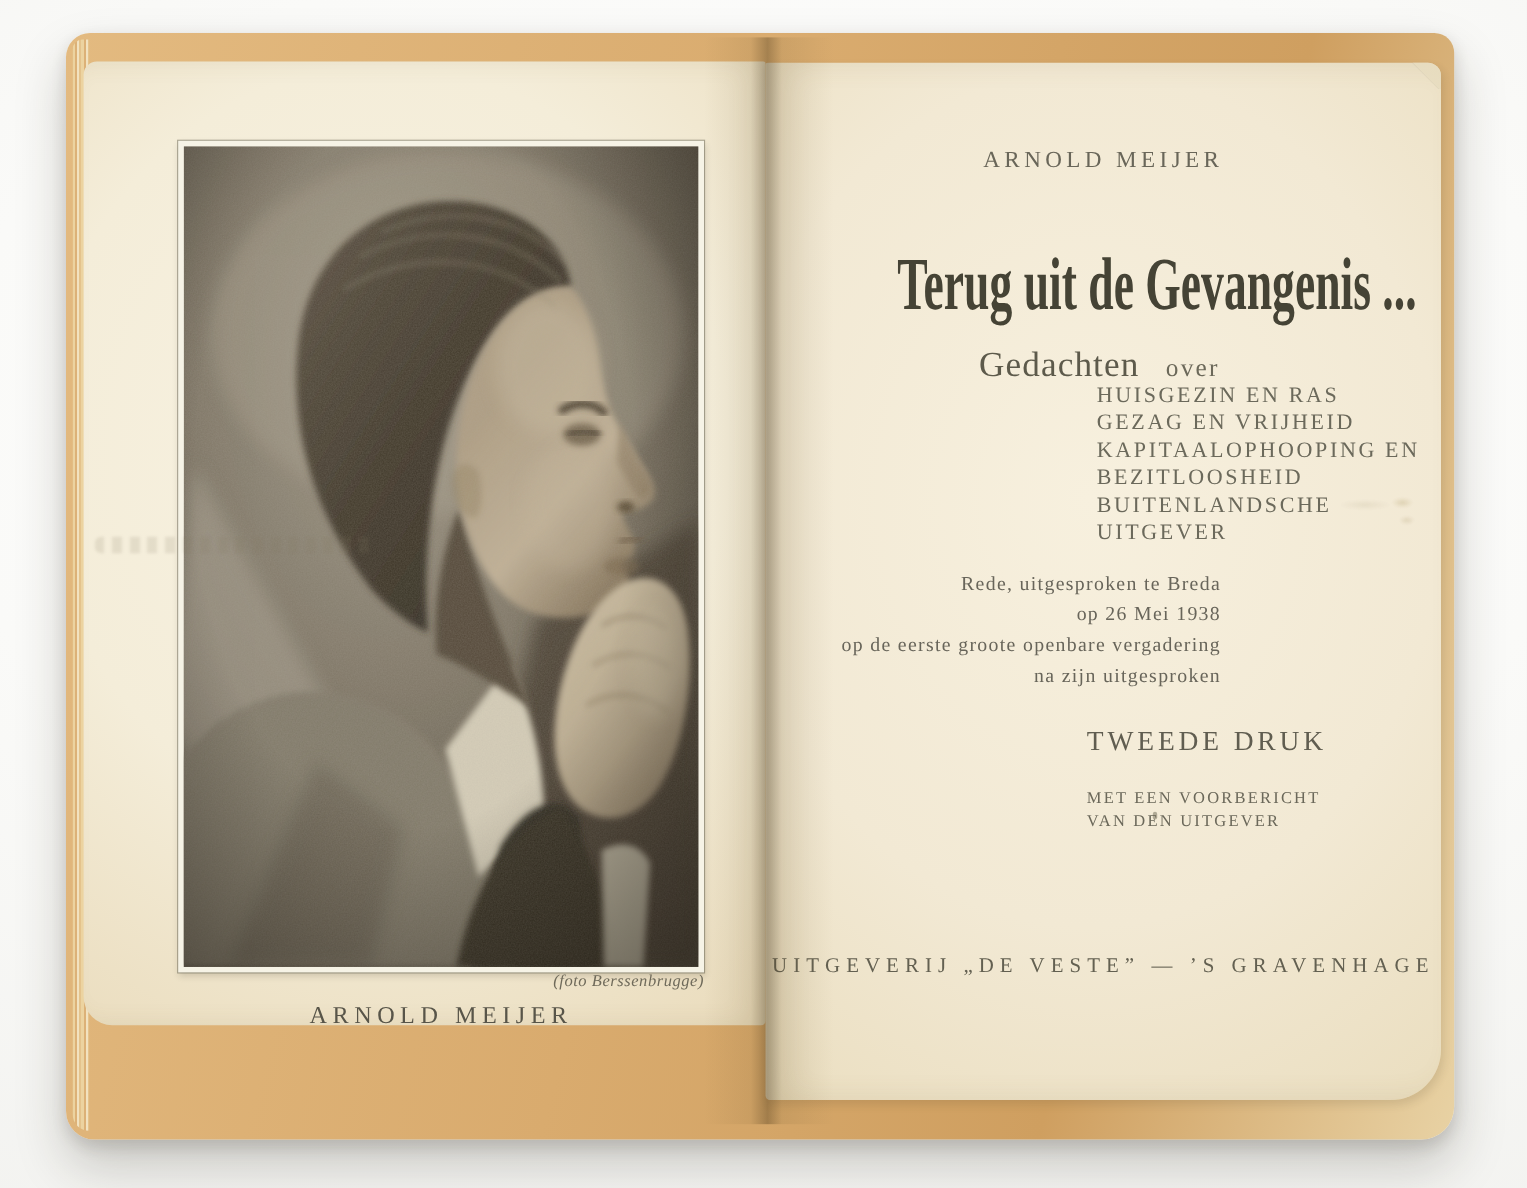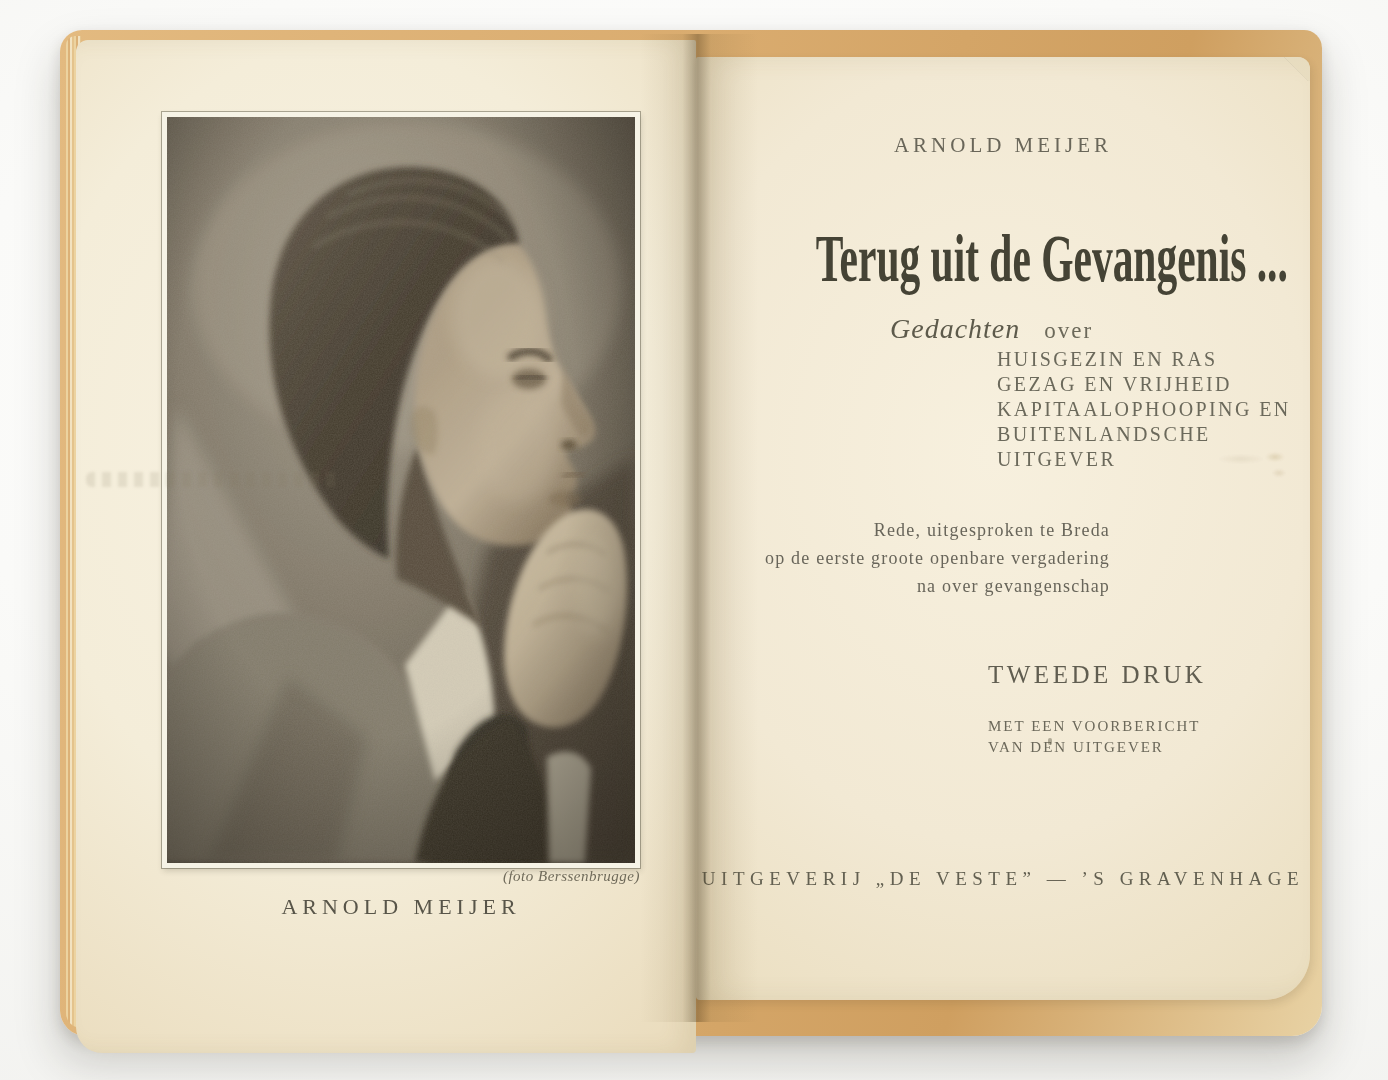--- a/index.html
+++ b/index.html
@@ -15,21 +15,21 @@
     background:linear-gradient(104deg,#e3ba80 0%,#d9ab6e 45%,#cf9f60 75%,#e8d2a4 100%);
     box-shadow:0 24px 46px rgba(40,35,25,.22), 0 6px 14px rgba(40,35,25,.14);
   }
   .page-stack-left{
     position:absolute;left:66px;top:36px;width:15px;height:992px;
     border-radius:12px 0 0 20px;
     background:repeating-linear-gradient(to right,#ecd3a0 0 2px,#dcb177 2px 4px,#f2e2c0 4px 6px,#e4c38c 6px 8px);
   }
   .page{position:absolute;}
   .left-page{
-    left:76px;top:40px;width:620px;height:1013px;
+    left:76px;top:56px;width:620px;height:876px;
     border-radius:12px 2px 4px 26px;
     background:radial-gradient(92% 72% at 44% 40%, #f8f2e2 0%, #f4edd9 55%, #eadcbd 100%);
     box-shadow:inset -14px 0 22px rgba(120,95,50,.10);
   }
   .right-page{
     left:696px;top:57px;width:614px;height:943px;
     border-radius:2px 12px 46px 4px;
     background:radial-gradient(95% 75% at 48% 42%, #f7f0de 0%, #f2e9d4 55%, #e9dcbc 100%);
     box-shadow:inset 16px 0 26px rgba(120,95,50,.12), 2px 4px 8px rgba(60,50,30,.12);
   }
@@ -63,21 +63,21 @@
     font-size:21px;letter-spacing:4px;color:#696659;
   }
   .title{
     position:absolute;left:0;top:162px;width:100%;text-align:center;white-space:nowrap;
     font-size:68px;font-weight:700;color:#454335;
     transform:scaleX(.61);transform-origin:50% 50%;
   }
   .subtitle-row{
     position:absolute;left:194px;top:256px;display:flex;align-items:baseline;gap:24px;
   }
-  .subtitle-italic{font-style:italic;font-size:28px;color:#5d5a4b;letter-spacing:1px;}
+  .subtitle-italic{font-size:32px;color:#5d5a4b;letter-spacing:1px;}
   .subtitle-over{font-size:23px;color:#6c695a;letter-spacing:2px;}
   .topics{position:absolute;left:301px;top:290px;}
   .topic-line{font-size:20px;letter-spacing:2.4px;line-height:25px;color:#6b695b;}
   .speech-note{position:absolute;left:69px;top:459px;text-align:right;}
   .speech-line{font-size:18px;letter-spacing:1.2px;line-height:28px;color:#68655a;}
   .edition{
     position:absolute;left:292px;top:604px;font-size:25px;letter-spacing:3.5px;color:#605d50;
   }
   .edition-note{position:absolute;left:292px;top:640px;margin-top:19px;}
   .ednote-line{font-size:15px;letter-spacing:2px;line-height:21px;color:#6b685a;}
@@ -225,27 +225,29 @@
 
       <div class="subtitle-row">
         <span class="subtitle-italic">Gedachten</span>
         <span class="subtitle-over">over</span>
       </div>
 
       <div class="topics">
           <div class="topic-line">HUISGEZIN EN RAS</div>
           <div class="topic-line">GEZAG EN VRIJHEID</div>
           <div class="topic-line">KAPITAALOPHOOPING EN</div>
+          <div class="topic-line">BEZITLOOSHEID</div>
           <div class="topic-line">BUITENLANDSCHE UITGEVER</div>
         </div>
 
       <div class="speech-note">
           <div class="speech-line">Rede, uitgesproken te Breda</div>
+          <div class="speech-line">op 26 Mei 1938</div>
           <div class="speech-line">op de eerste groote openbare vergadering</div>
-          <div class="speech-line">na over gevangenschap</div>
+          <div class="speech-line">na zijn uitgesproken</div>
         </div>
 
       <div class="edition">TWEEDE DRUK</div>
 
       <div class="edition-note">
           <div class="ednote-line">MET EEN VOORBERICHT</div>
           <div class="ednote-line">VAN DEN UITGEVER</div>
         </div>
 
       <div class="printer-mark"></div>

